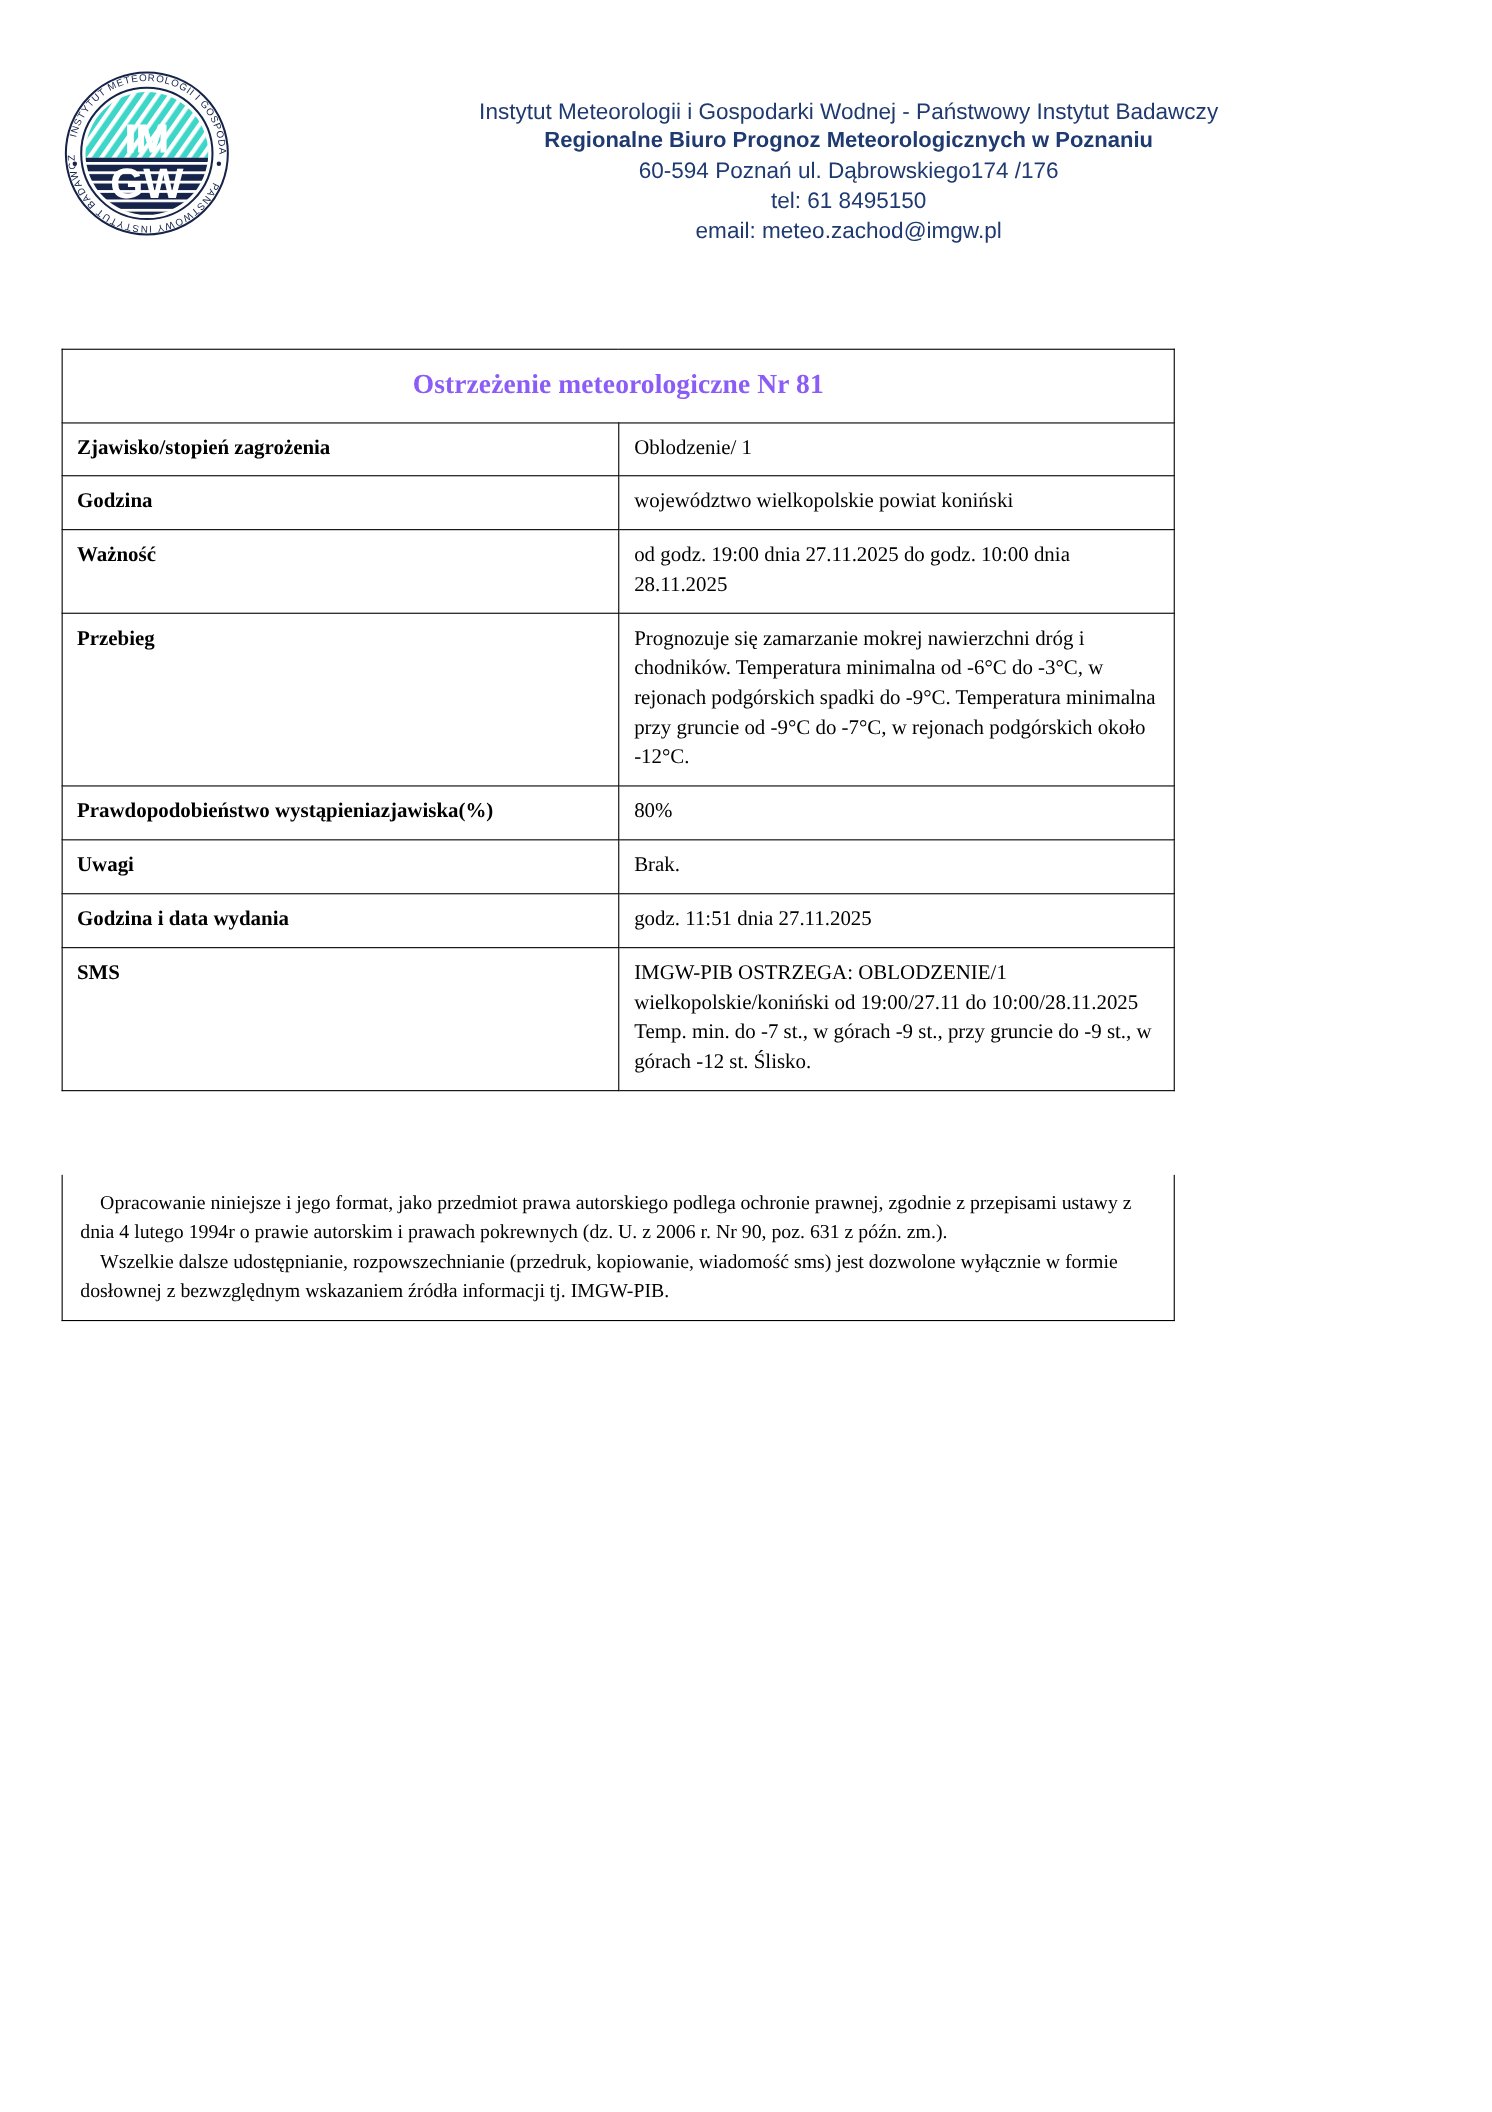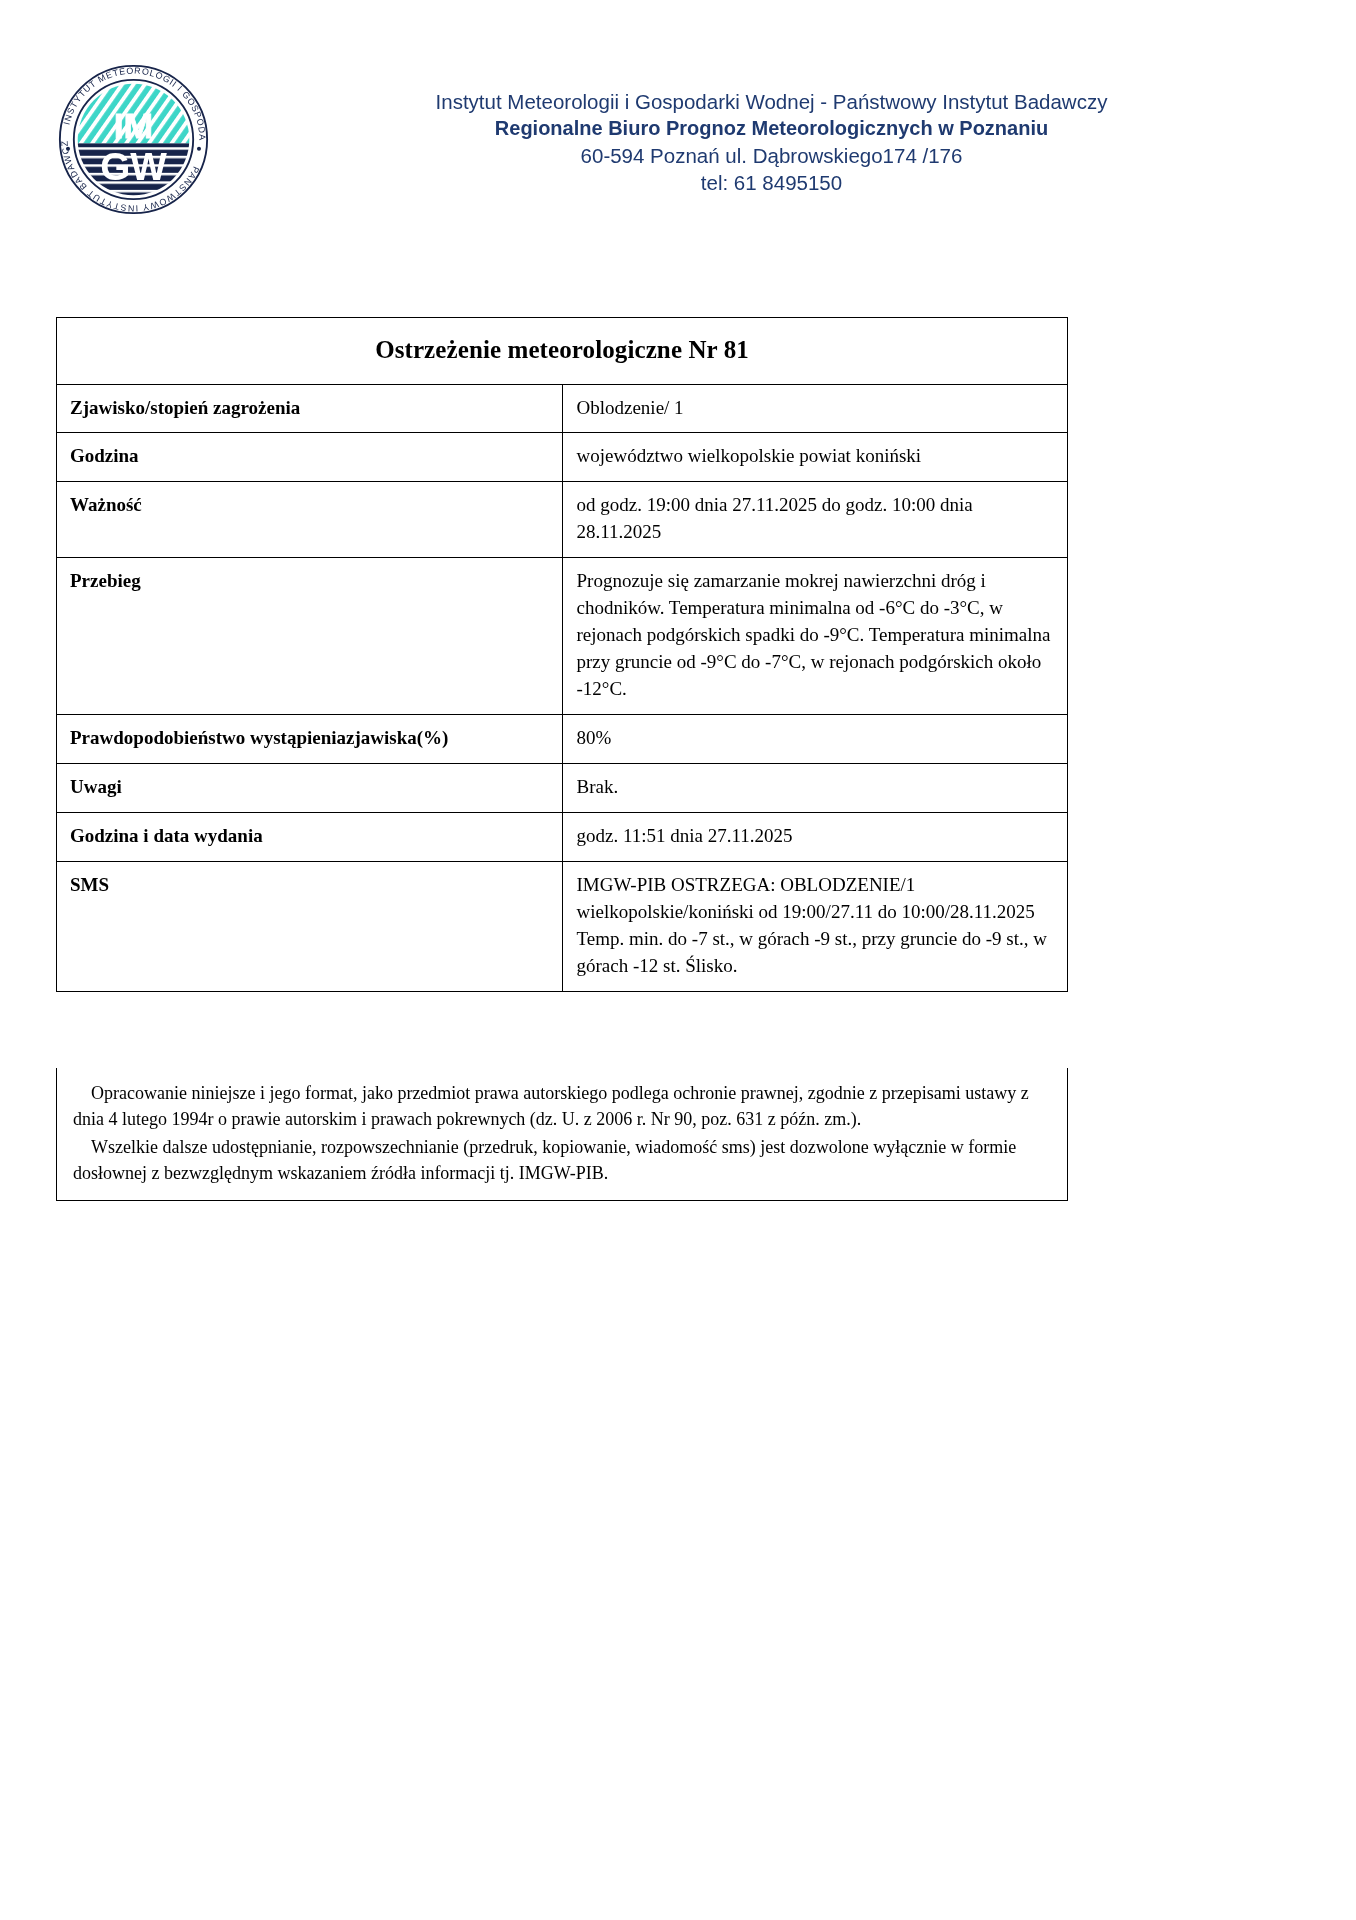--- a/index.html
+++ b/index.html
@@ -74,21 +74,21 @@
     padding-left: 13px;
   }
   .warning-table td.value {
     padding-left: 14px;
   }
   .title-cell {
     text-align: center;
     padding: 14px 0 16px 0 !important;
   }
   .title-cell .title-text {
-    color: #000000;
+    color: #8b5cf6;
     font-weight: bold;
     font-size: 25px;
     letter-spacing: 0.1px;
   }
   .bold-inline { font-weight: normal; margin-top: 24px; }
 
   
   .footer-note {
     position: absolute;
     left: 56px;
@@ -145,20 +145,21 @@
       <circle cx="15.5" cy="112" r="2.6" fill="#17244a"></circle>
       <circle cx="184.5" cy="112" r="2.6" fill="#17244a"></circle>
     </svg>
   </div>
 
   <div class="header-text">
     <div class="line">Instytut Meteorologii i Gospodarki Wodnej - Państwowy Instytut Badawczy</div>
     <div class="line bold">Regionalne Biuro Prognoz Meteorologicznych w Poznaniu</div>
     <div class="line">60-594 Poznań ul. Dąbrowskiego174 /176</div>
     <div class="line">tel: 61 8495150</div>
+    <div class="line">email: meteo.zachod@imgw.pl</div>
   </div>
 </div>
 
 <table class="warning-table">
   <tbody>
     <tr>
       <td class="title-cell" colspan="2">
         <span class="title-text">Ostrzeżenie meteorologiczne Nr 81</span>
       </td>
     </tr>

